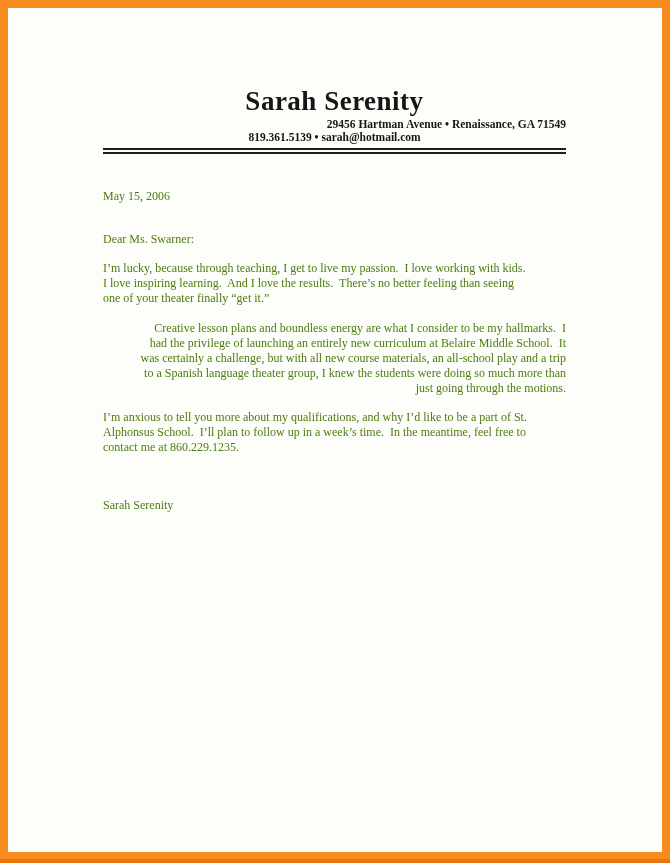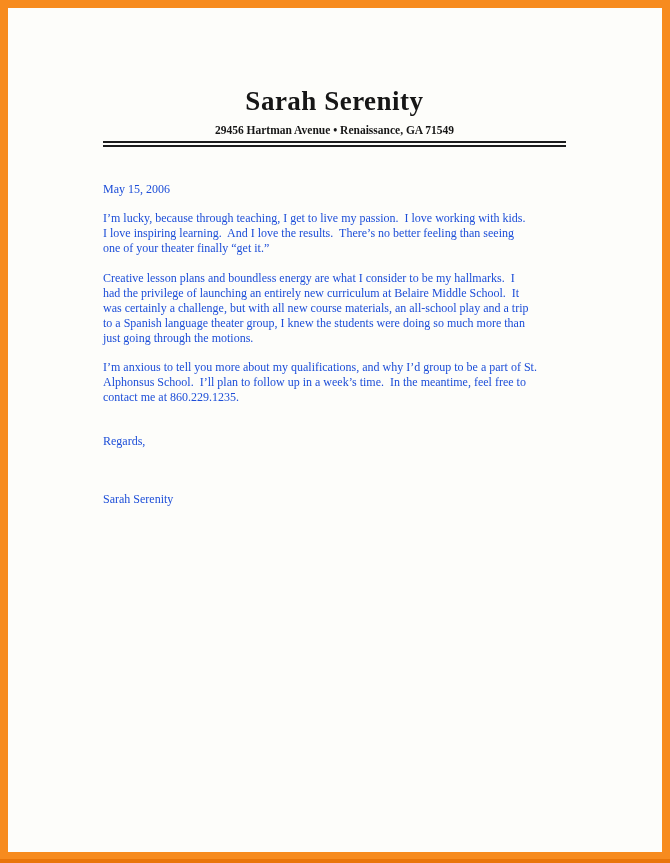--- a/index.html
+++ b/index.html
@@ -30,69 +30,70 @@
   .lh-name {
     margin: 0;
     font-size: 27px; line-height: 30px;
     font-weight: bold; letter-spacing: 0.5px;
   }
   .lh-sub {
     margin: 0;
     font-size: 11.5px; line-height: 13px;
     font-weight: bold;
   }
-  .lh-sub.first { margin-top: 8px; }
+  .lh-sub.first { margin-top: 2px; text-align: right; }
   .double-rule {
     margin-top: 4px;
     height: 2px;
     border-top: 2.5px solid #1c1c1c;
     border-bottom: 2px solid #1c1c1c;
   }
   .body-text p {
     margin: 0;
     font-size: 12px; line-height: 15px;
-    color: #1d4ed8;
+    color: #4d7c0f;
     white-space: pre;
   }
   .date { margin-top: 35px !important; }
   .recipient { margin-top: 29px !important; }
   .salutation { margin-top: 28px !important; }
   .para-1 { margin-top: 30px !important; }
   .para-2 { margin-top: 14px !important; }
-  .para-3 { margin-top: 15px !important; }
+  .para-3 { margin-top: 15px !important; text-align: right; }
   .para-4 { margin-top: 14px !important; }
   .closing { margin-top: 29px !important; }
   .signature { margin-top: 43px !important; }
 </style>
 </head>
 <body>
 
 <div class="frame">
   <div class="page">
     <div class="content">
 
       <header class="letterhead">
         <h1 class="lh-name">Sarah Serenity</h1>
         <p class="lh-sub first">29456 Hartman Avenue • Renaissance, GA 71549</p>
+        <p class="lh-sub">819.361.5139 • sarah@hotmail.com</p>
         <div class="double-rule"></div>
       </header>
 
       <main class="body-text">
         <p class="date">May 15, 2006</p>
+        <p class="salutation">Dear Ms. Swarner:</p>
         <p class="para-2">I’m lucky, because through teaching, I get to live my passion.  I love working with kids.
 I love inspiring learning.  And I love the results.  There’s no better feeling than seeing
 one of your theater finally “get it.”</p>
         <p class="para-3">Creative lesson plans and boundless energy are what I consider to be my hallmarks.  I
 had the privilege of launching an entirely new curriculum at Belaire Middle School.  It
 was certainly a challenge, but with all new course materials, an all-school play and a trip
 to a Spanish language theater group, I knew the students were doing so much more than
 just going through the motions.</p>
-        <p class="para-4">I’m anxious to tell you more about my qualifications, and why I’d group to be a part of St.
+        <p class="para-4">I’m anxious to tell you more about my qualifications, and why I’d like to be a part of St.
 Alphonsus School.  I’ll plan to follow up in a week’s time.  In the meantime, feel free to
 contact me at 860.229.1235.</p>
-        <p class="closing">Regards,</p>
         <p class="signature">Sarah Serenity</p>
       </main>
 
     </div>
   </div>
   <div class="frame-bottom-accent"></div>
 </div>
 
 </body></html>

